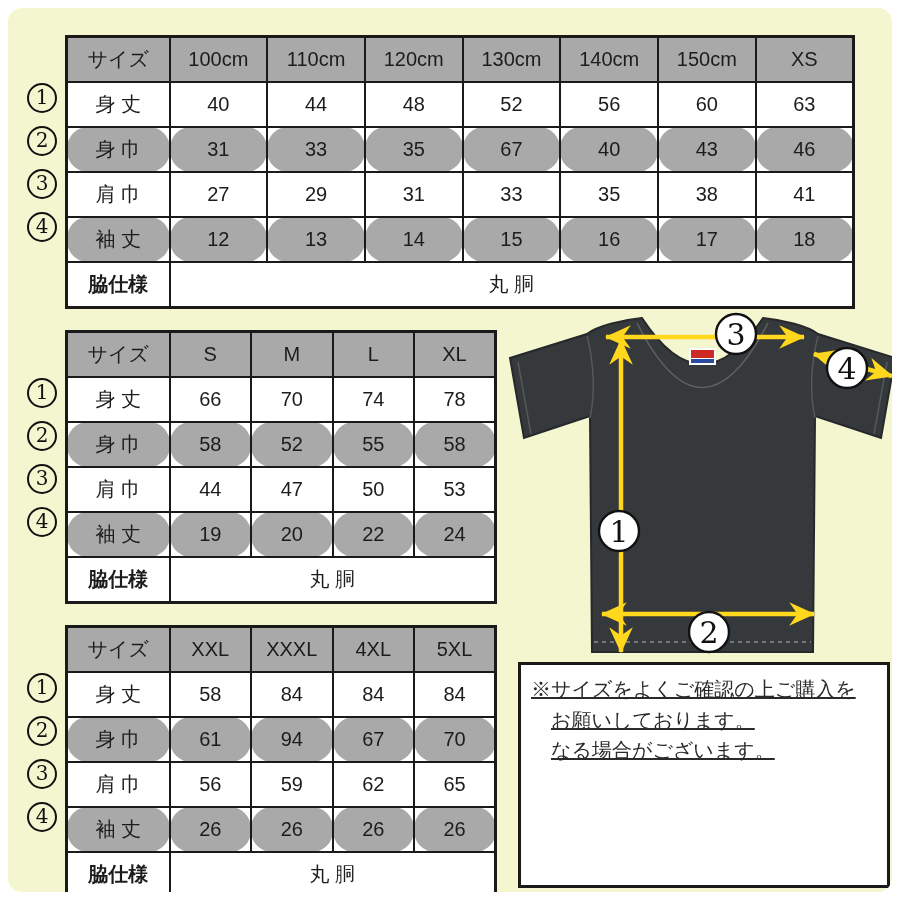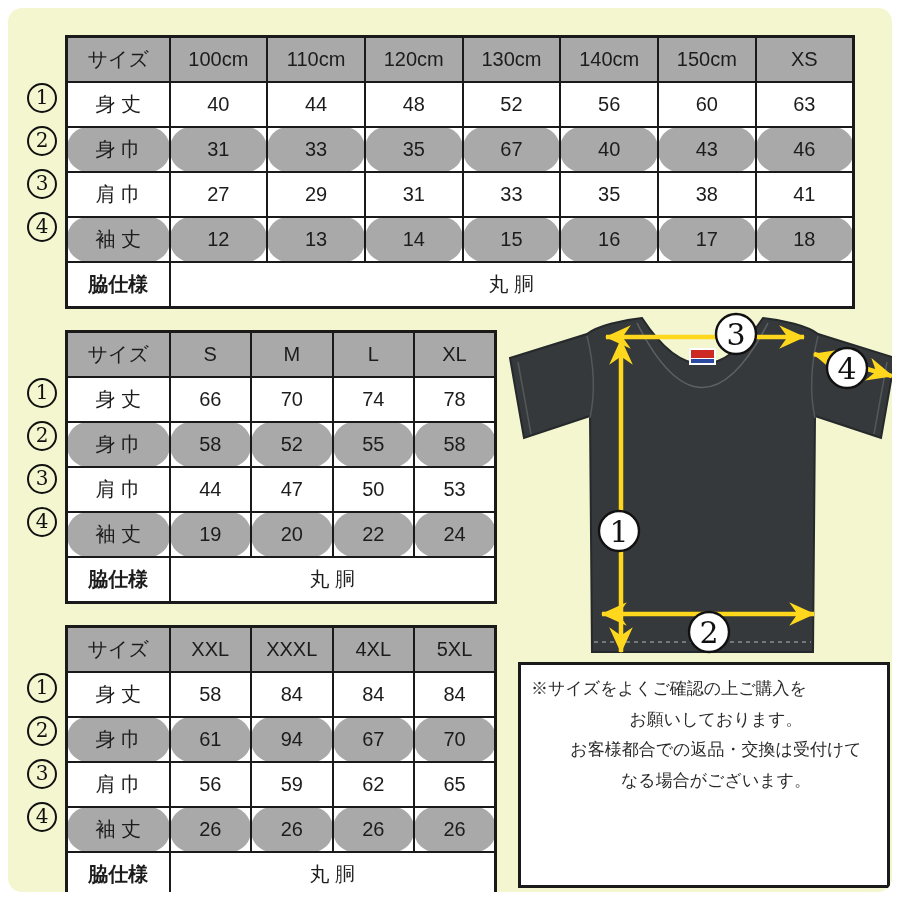--- a/index.html
+++ b/index.html
@@ -34,23 +34,23 @@
   .c-t3-3{left:19px;top:751px;} .c-t3-4{left:19px;top:794px;}
 
   
   #tee-svg{position:absolute;left:492px;top:298px;}
   .marker-num{font-family:"DejaVu Serif", serif;font-size:30px;fill:#111;}
 
   
   .note-box{position:absolute;left:510px;top:654px;width:372px;height:226px;
       background:#ffffff;border:3px solid #1a1a1a;box-sizing:border-box;
       padding:9px 6px 0 10px;}
-  .note-line{font-size:17px;line-height:30.5px;color:#2a2a2a;
-      letter-spacing:0px;white-space:nowrap;}
-  .note-line.indent{padding-left:20px;text-align:center;}
+  .note-line{font-size:20px;line-height:30.5px;color:#2a2a2a;
+      letter-spacing:0px;white-space:nowrap;text-decoration:underline;}
+  .note-line.indent{padding-left:20px;}
 </style>
 </head>
 <body>
 
 <div class="canvas">
 
   <table class="size-table" id="table-kids">
       <colgroup>
         <col class="label-col">
         <col>
@@ -288,17 +288,16 @@
     </g>
     <g>
       <circle cx="209" cy="326" r="20" fill="#ffffff" stroke="#111" stroke-width="2.4"></circle>
       <text class="marker-num" x="209" y="337" text-anchor="middle">2</text>
     </g>
   </svg>
 
   <div class="note-box">
     <div class="note-line">※サイズをよくご確認の上ご購入を</div>
     <div class="note-line indent">お願いしております。</div>
-    <div class="note-line indent">お客様都合での返品・交換は受付けて</div>
     <div class="note-line indent">なる場合がございます。</div>
   </div>
 
 </div>
 
 </body></html>

